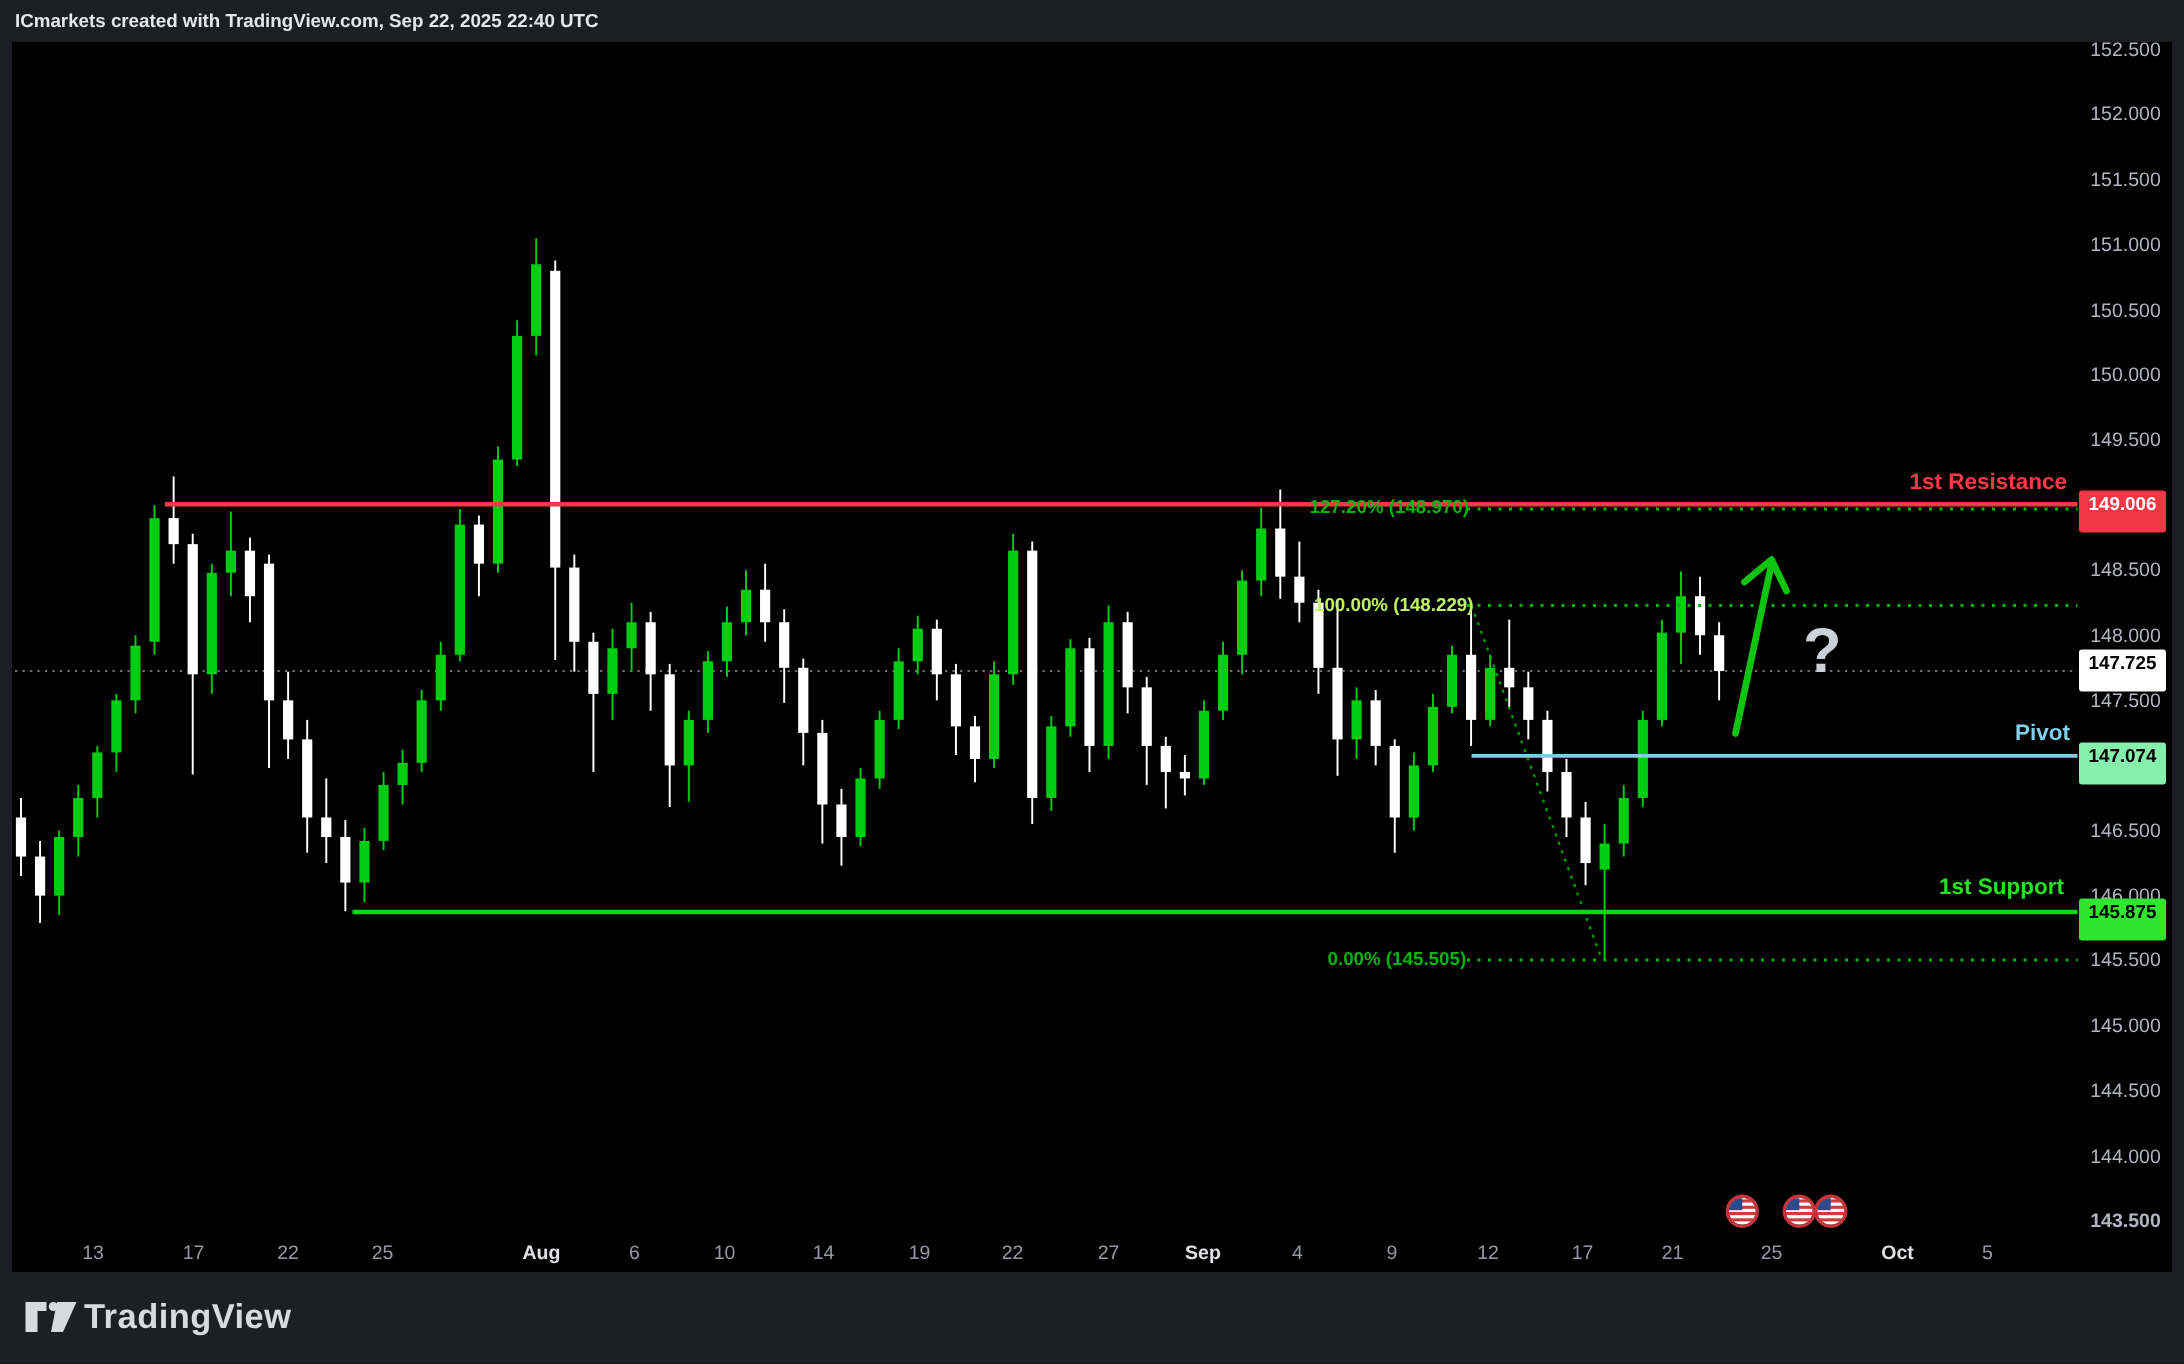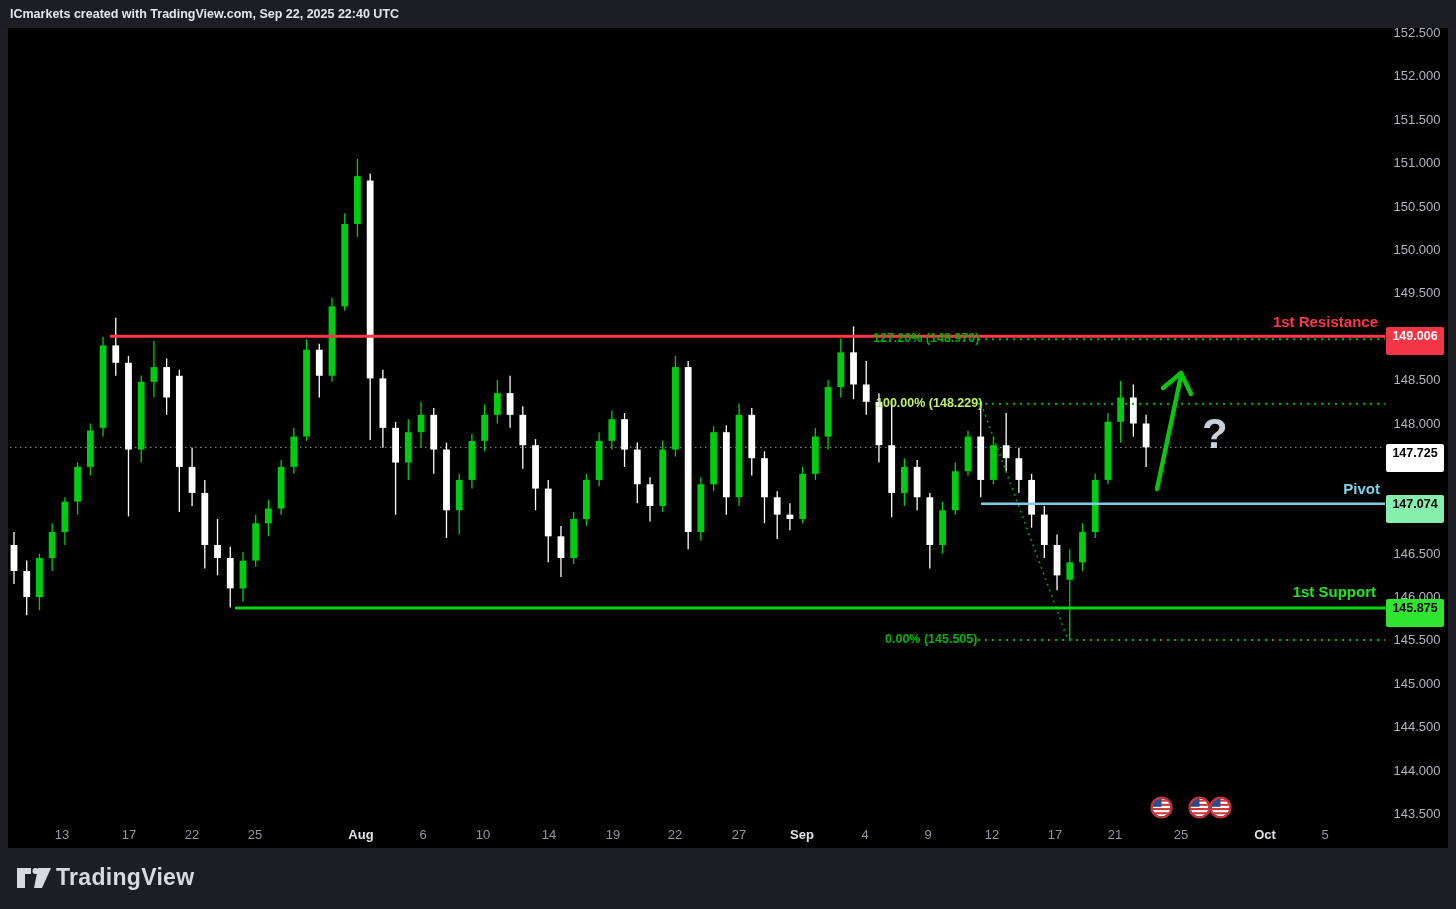--- a/index.html
+++ b/index.html
@@ -418,21 +418,21 @@
       <div class="ytick" style="top: 372.12px;">148.500</div>
       <div class="ytick" style="top: 415.51px;">148.000</div>
       <div class="ytick" style="top: 458.9px;">147.500</div>
       <div class="ytick" style="top: 502.29px;">147.000</div>
       <div class="ytick" style="top: 545.68px;">146.500</div>
       <div class="ytick" style="top: 589.07px;">146.000</div>
       <div class="ytick" style="top: 632.46px;">145.500</div>
       <div class="ytick" style="top: 675.85px;">145.000</div>
       <div class="ytick" style="top: 719.24px;">144.500</div>
       <div class="ytick" style="top: 762.63px;">144.000</div>
-      <div class="ytick" style="top: 806.02px;">143.500</div>
+      <div class="ytick" style="top: 806.02px; font-weight: bold;">143.500</div>
       <div class="xtick" style="left: 62px;">13</div>
       <div class="xtick" style="left: 129px;">17</div>
       <div class="xtick" style="left: 192px;">22</div>
       <div class="xtick" style="left: 255px;">25</div>
       <div class="xtick month" style="left: 361px;">Aug</div>
       <div class="xtick" style="left: 423px;">6</div>
       <div class="xtick" style="left: 483px;">10</div>
       <div class="xtick" style="left: 549px;">14</div>
       <div class="xtick" style="left: 613px;">19</div>
       <div class="xtick" style="left: 675px;">22</div>
@@ -443,21 +443,21 @@
       <div class="xtick" style="left: 992px;">12</div>
       <div class="xtick" style="left: 1055px;">17</div>
       <div class="xtick" style="left: 1115px;">21</div>
       <div class="xtick" style="left: 1181px;">25</div>
       <div class="xtick month" style="left: 1265px;">Oct</div>
       <div class="xtick" style="left: 1325px;">5</div>
       <div class="fib-label" style="left: 873px; top: 331.333px; color: rgb(0, 179, 11);">127.20% (148.970)</div>
       <div class="fib-label" style="left: 876px; top: 395.637px; color: #bef264;">100.00% (148.229)</div>
       <div class="fib-label" style="left: 885px; top: 632.026px; color: rgb(0, 179, 11);">0.00% (145.505)</div>
       <div class="badge" style="top: 327.209px; background: rgb(242, 54, 69); color: rgb(255, 255, 255);">149.006</div>
-      <div class="badge" style="top: 444px; background: rgb(255, 255, 255); color: rgb(0, 0, 0);">147.725</div>
+      <div class="badge" style="top: 433px; background: rgb(255, 255, 255); color: rgb(0, 0, 0);">147.725</div>
       <div class="badge" style="top: 494.868px; background: #86efac; color: rgb(0, 0, 0);">147.074</div>
       <div class="badge" style="top: 598.918px; background: rgb(47, 229, 47); color: rgb(0, 0, 0);">145.875</div>
       <div class="flag" style="left: 1150px;"><svg width="23" height="23" viewBox="0 0 23 23">
     <defs>
             <clipPath id="fc1150">
               <circle cx="11.5" cy="11.5" r="9"></circle>
             </clipPath>
           </defs>
     <circle cx="11.5" cy="11.5" r="9" fill="#ffffff"></circle>
     <g clip-path="url(#fc1150)">

